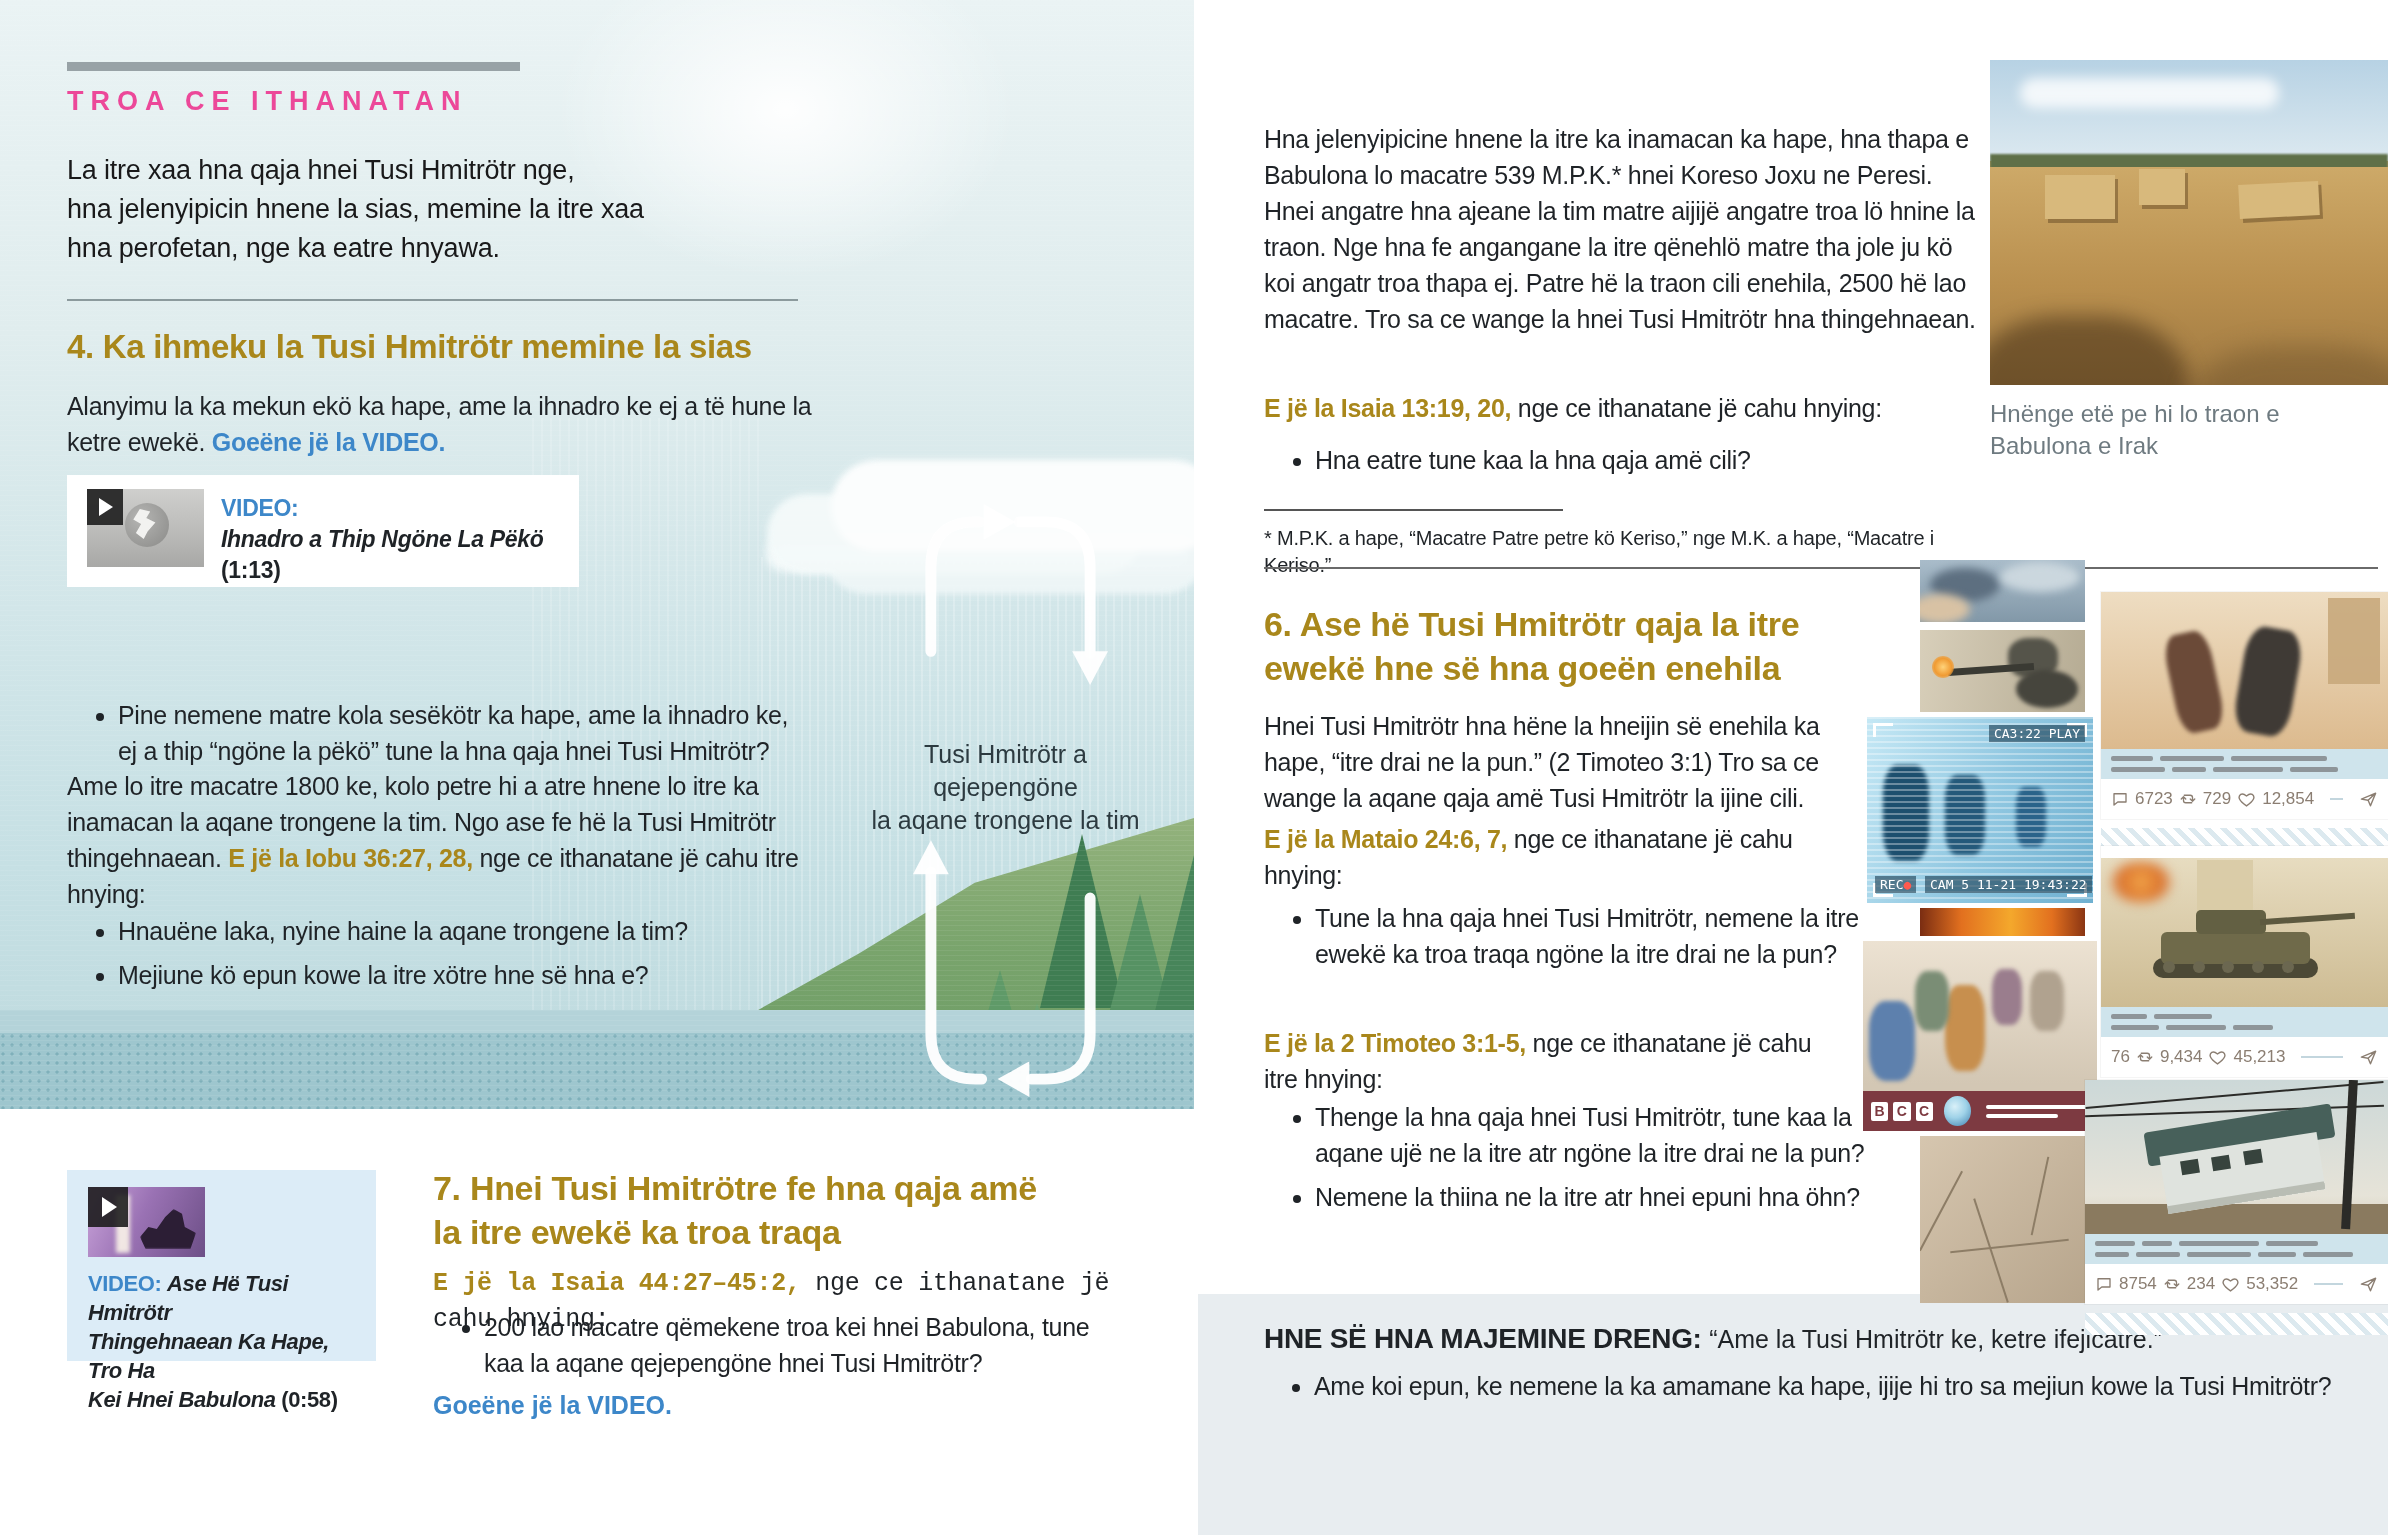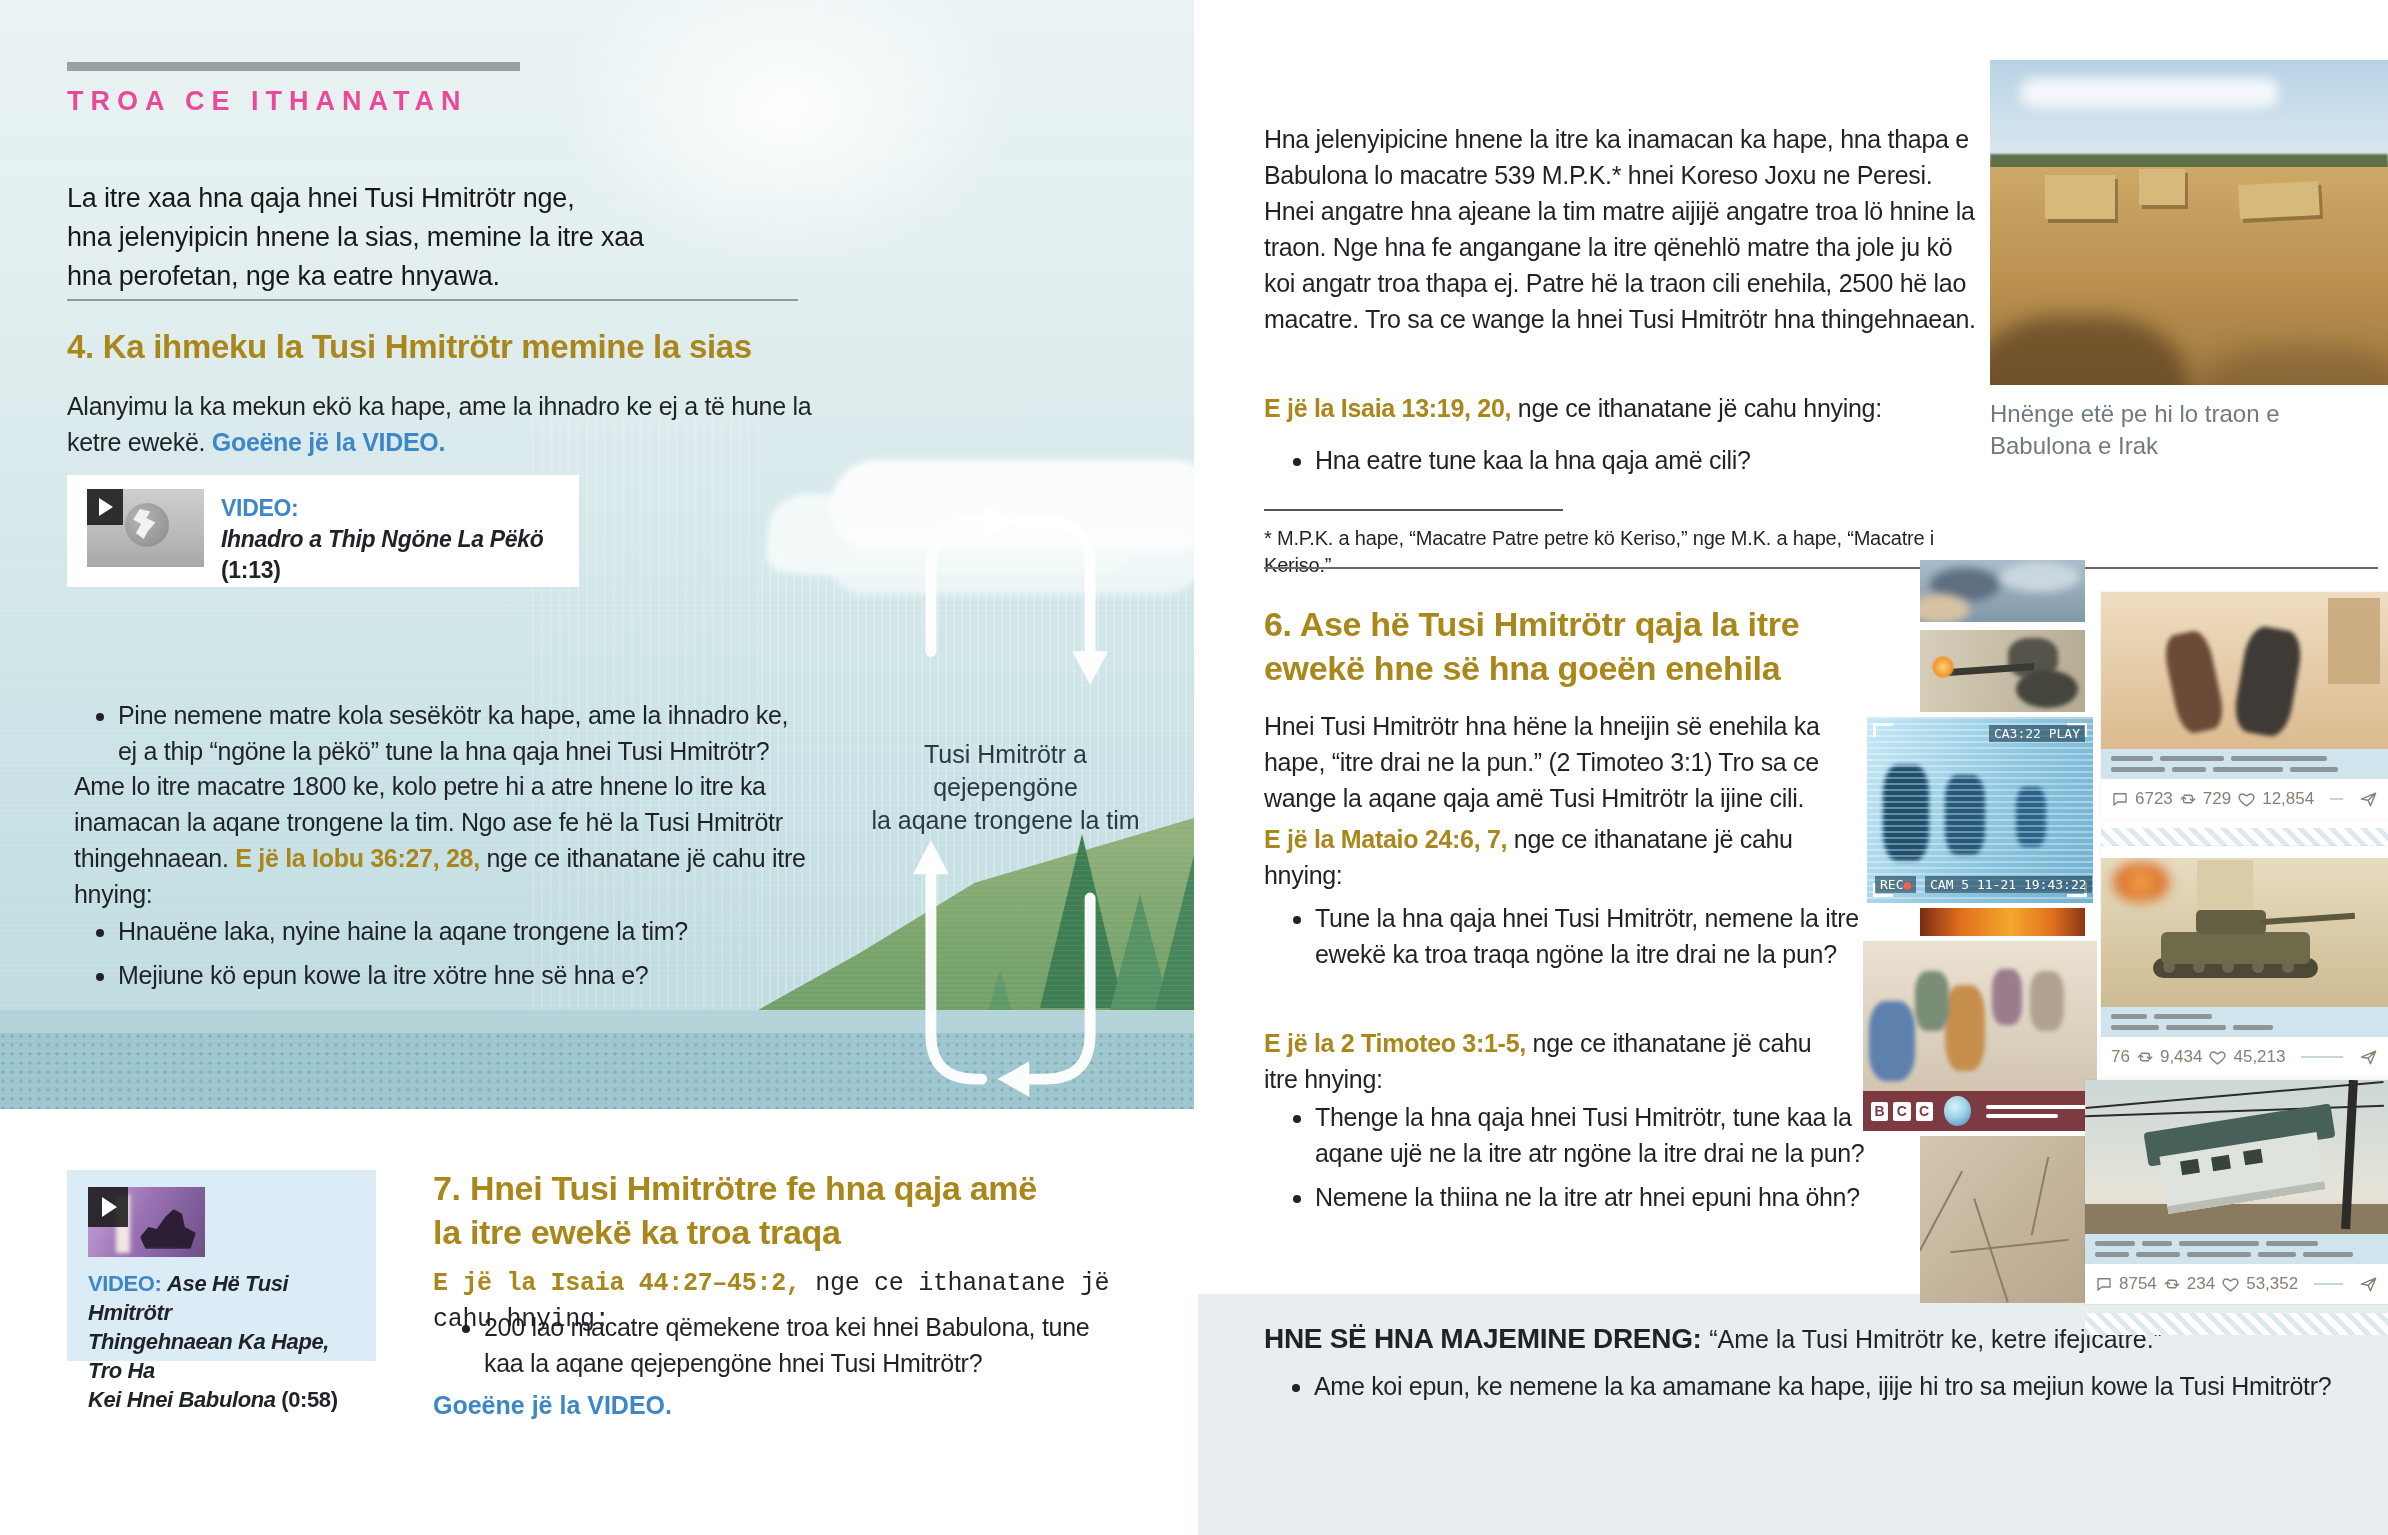--- a/index.html
+++ b/index.html
@@ -37,21 +37,21 @@
   .t5 { left:1013px; top:1003px; border-left:24px solid transparent; border-right:24px solid transparent; border-bottom:78px solid #6ba472; }
   .ill-water { position:absolute; left:0; top:1010px; width:1194px; height:26px; background:#b4d3d9; }
   .ill-waterdots { position:absolute; left:0; top:1033px; width:1194px; height:77px; background-color:#9ec6ce;
                    background-image:radial-gradient(circle at 3px 3px,#7fb0ba 1.4px,transparent 1.8px); background-size:9px 9px; }
   .cycle-svg { position:absolute; left:896px; top:502px; }
   .ill-caption { position:absolute; left:854px; top:738px; width:303px; text-align:center;
                  font-size:25px; line-height:33px; color:#2c3a40; font-weight:500; }
 
   .kicker-bar { position:absolute; left:67px; top:62px; width:453px; height:9px; background:#98a2a6; }
   .kicker { position:absolute; left:67px; top:86px; font-size:27px; font-weight:bold; letter-spacing:7px; color:#ec4899; }
-  .intro { position:absolute; left:67px; top:151px; width:776px; font-size:27px; line-height:39px; color:#19191a; letter-spacing:-0.2px;margin-top:28px; }
+  .intro { position:absolute; left:67px; top:151px; width:776px; font-size:27px; line-height:39px; color:#19191a; letter-spacing:-0.2px; }
   .rule-1 { position:absolute; left:67px; top:299px; width:731px; height:2px; background:rgba(70,85,90,.55); }
 
   .h-gold { color:#a9871b; font-weight:bold; letter-spacing:-0.3px; }
   .s4-h { position:absolute; left:67px; top:328px; font-size:33px; }
   .body-p { font-size:25px; line-height:36px; letter-spacing:-0.3px; color:#1f2327; }
   .s4-p1 { position:absolute; left:67px; top:388px; width:751px; }
   .ref { color:#a9871b; font-weight:bold; }
   .vlink { color:#3d87c9; font-weight:bold; cursor:pointer; }
 
   .vcard1 { position:absolute; left:67px; top:475px; width:512px; height:112px; background:#fff; }
@@ -65,21 +65,21 @@
   .play-badge::after { content:""; position:absolute; left:12px; top:9px; width:0; height:0;
                        border-left:14px solid #fff; border-top:9px solid transparent; border-bottom:9px solid transparent; }
   .vtext1 { position:absolute; left:154px; top:18px; width:348px; font-size:23px; line-height:31px; letter-spacing:-0.3px; }
   .vtitle { font-style:italic; font-weight:bold; white-space:nowrap; }
   .vdur { font-weight:bold; }
 
   .s4-p2 { position:absolute; left:67px; top:613px; width:751px; }
   .blist { list-style:disc; margin-left:28px; }
   .blist li { margin-bottom:8px; }
   .s4-ul1 { position:absolute; left:90px; top:697px; width:687px; }
-  .s4-p3 { position:absolute; left:74px; top:768px; width:751px; }
+  .s4-p3 { position:absolute; left:67px; top:768px; width:751px; }
   .s4-ul2 { position:absolute; left:90px; top:913px; width:687px; }
 
   .vcard2 { position:absolute; left:67px; top:1170px; width:309px; height:191px; background:#dcecf7; }
   .vthumb2 { position:absolute; left:21px; top:17px; width:117px; height:70px;
              background:linear-gradient(115deg,#c9a3da 0%,#9a72b4 45%,#6d4f87 100%); }
   .horse { position:absolute; left:52px; top:22px; width:56px; height:40px; background:#2c1e35; filter:blur(1px);
            clip-path:polygon(0 70%,15% 45%,30% 50%,45% 20%,60% 0,75% 12%,80% 45%,100% 60%,90% 100%,10% 100%); }
   .beam { position:absolute; left:28px; top:8px; width:14px; height:58px; background:rgba(255,250,235,.85); filter:blur(2px); }
   .play-badge2 { position:absolute; left:0; top:0; width:40px; height:40px; background:rgba(25,25,25,.88); }
   .play-badge2::after { content:""; position:absolute; left:14px; top:10px; width:0; height:0;

